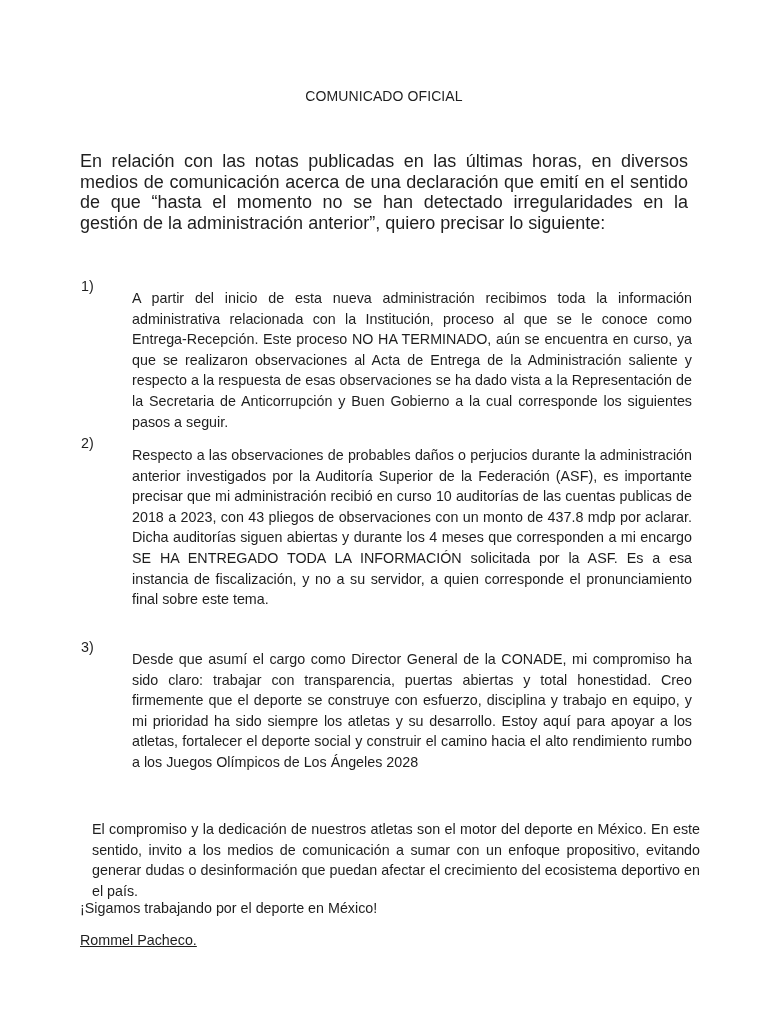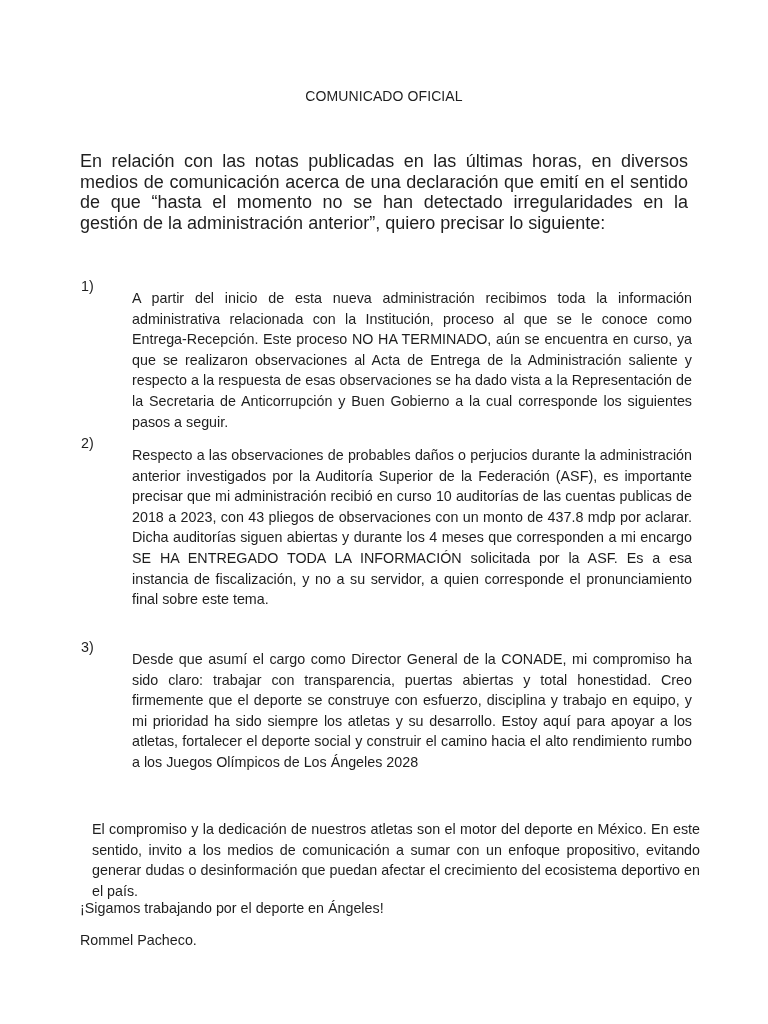--- a/index.html
+++ b/index.html
@@ -83,20 +83,21 @@
       line-height: 20.6px;
       margin: 0;
     }
     .signature {
       position: absolute;
       top: 930px;
       left: 0;
       font-size: 14.3px;
       line-height: 20.6px;
       margin: 0;
+      text-decoration: underline;
     }
   </style>
 </head>
 <body>
 
 <div class="page">
   <div class="title">COMUNICADO OFICIAL</div>
 
   <p class="intro">En relación con las notas publicadas en las últimas horas, en diversos medios de comunicación acerca de una declaración que emití en el sentido de que “hasta el momento no se han detectado irregularidades en la gestión de la administración anterior”, quiero precisar lo siguiente:</p>
 
@@ -110,16 +111,16 @@
     <p class="list-text">Respecto a las observaciones de probables daños o perjucios durante la administración anterior investigados por la Auditoría Superior de la Federación (ASF), es importante precisar que mi administración recibió en curso 10 auditorías de  las cuentas publicas de 2018 a 2023, con 43 pliegos de observaciones con un monto de 437.8 mdp por aclarar. Dicha auditorías siguen abiertas y durante los 4 meses que corresponden a mi encargo SE HA ENTREGADO TODA LA INFORMACIÓN solicitada por la ASF. Es a esa instancia de fiscalización, y no a su servidor, a quien corresponde el pronunciamiento final sobre este tema.</p>
   </div>
 
   <div class="list-item item-3">
     <span class="list-num">3)</span>
     <p class="list-text">Desde que asumí el cargo como Director General de la CONADE, mi compromiso ha sido claro: trabajar con transparencia, puertas abiertas y total honestidad. Creo firmemente que el deporte se construye con esfuerzo, disciplina y trabajo en equipo, y mi prioridad ha sido siempre los atletas y su desarrollo. Estoy aquí para apoyar a los atletas, fortalecer el deporte social y construir el camino hacia el alto rendimiento rumbo a los Juegos Olímpicos de Los Ángeles 2028</p>
   </div>
 
   <p class="closing">El compromiso y la dedicación de nuestros atletas son el motor del deporte en México. En este sentido, invito a los medios de comunicación a sumar con un enfoque propositivo, evitando generar dudas o desinformación que puedan afectar el crecimiento del ecosistema deportivo en el país.</p>
 
-  <p class="cheer">¡Sigamos trabajando por el deporte en Ángeles!</p>
+  <p class="cheer">¡Sigamos trabajando por el deporte en México!</p>
 
   <p class="signature">Rommel Pacheco.</p>
 </div>
 
 </body></html>

